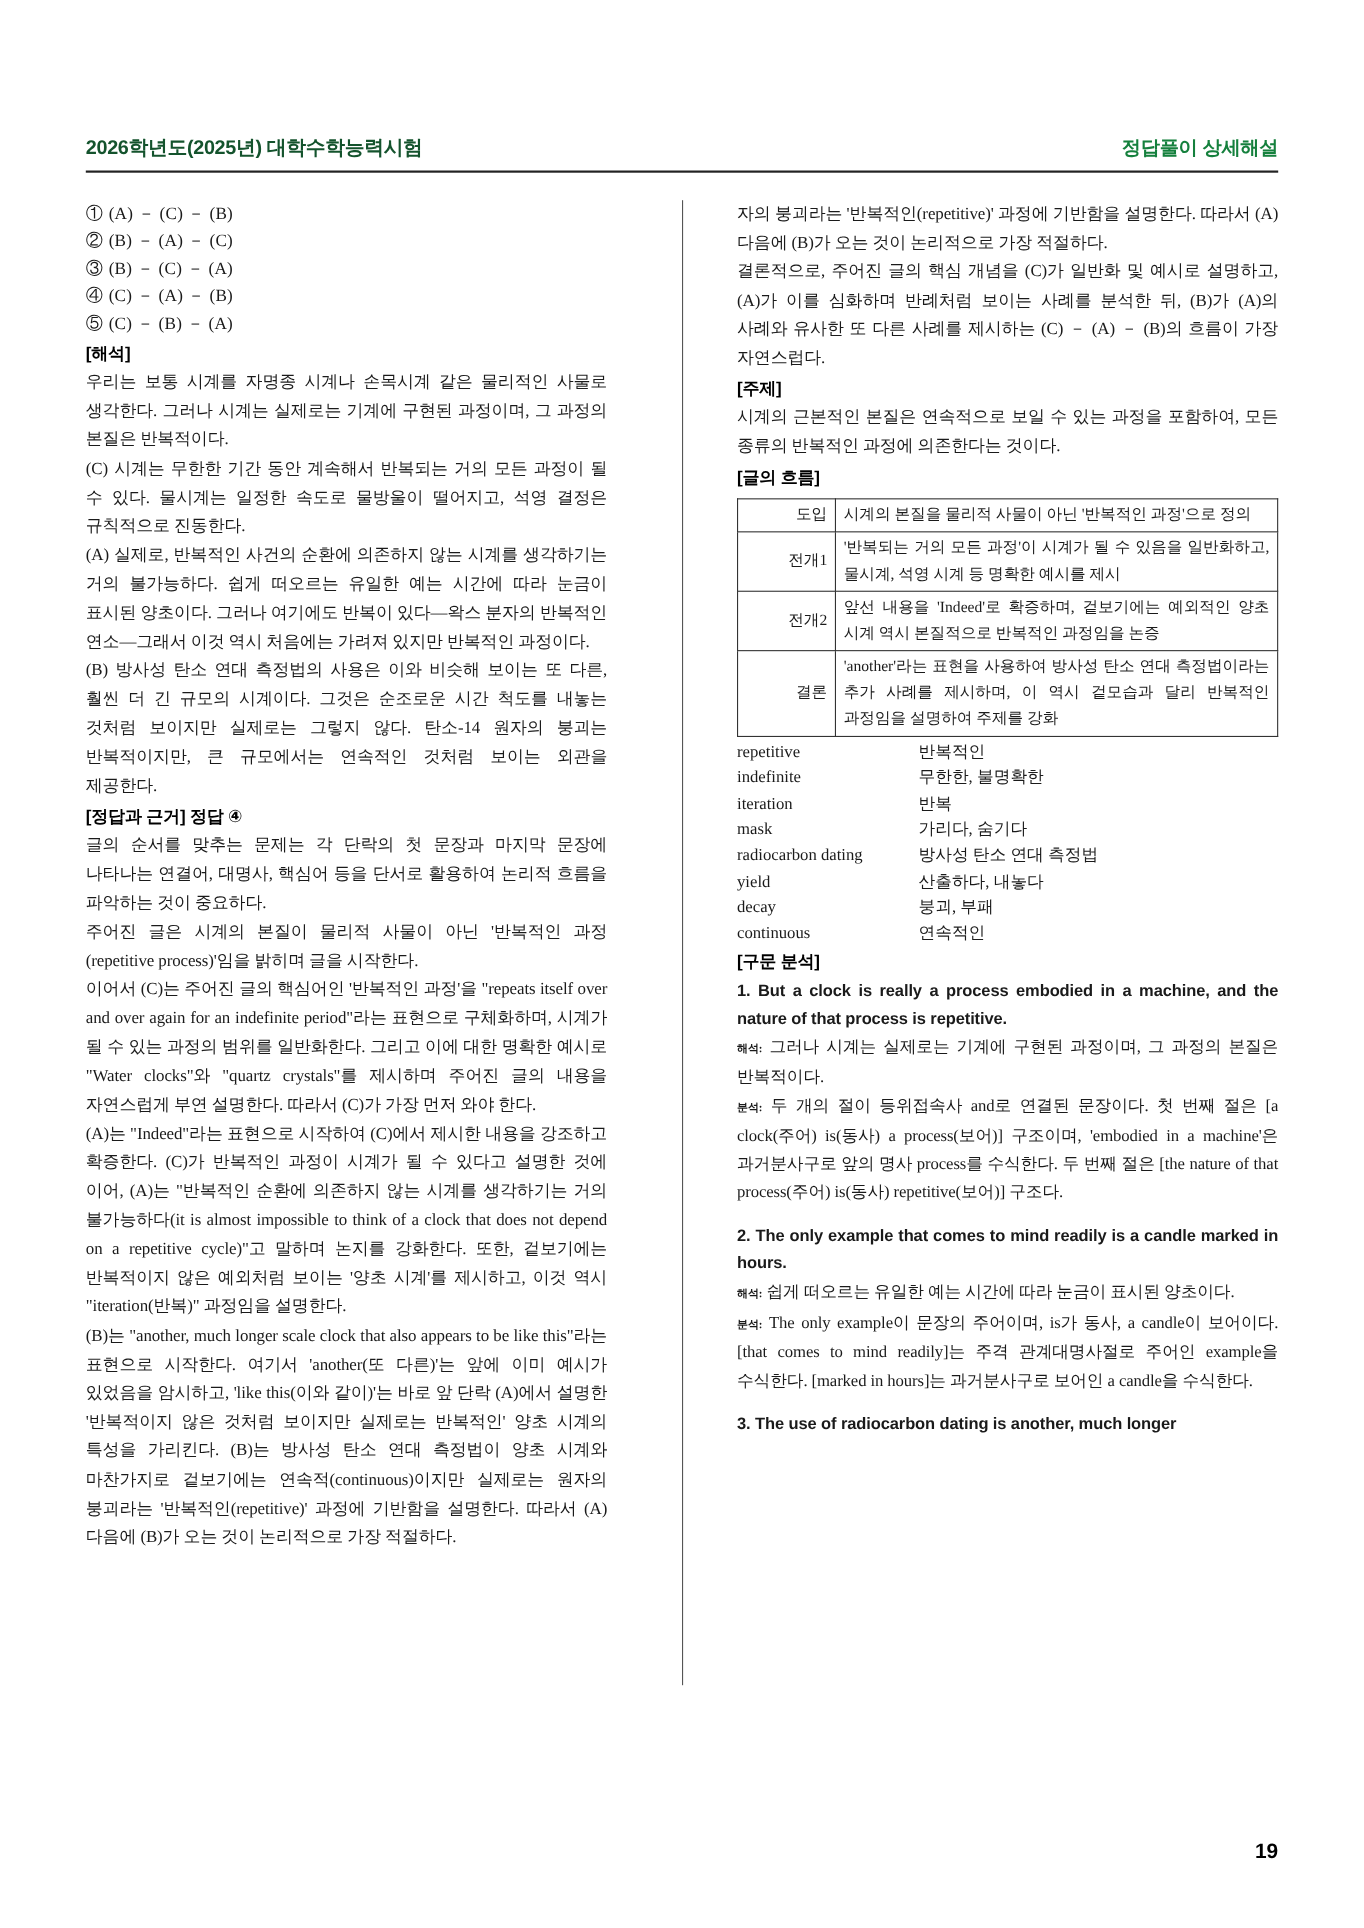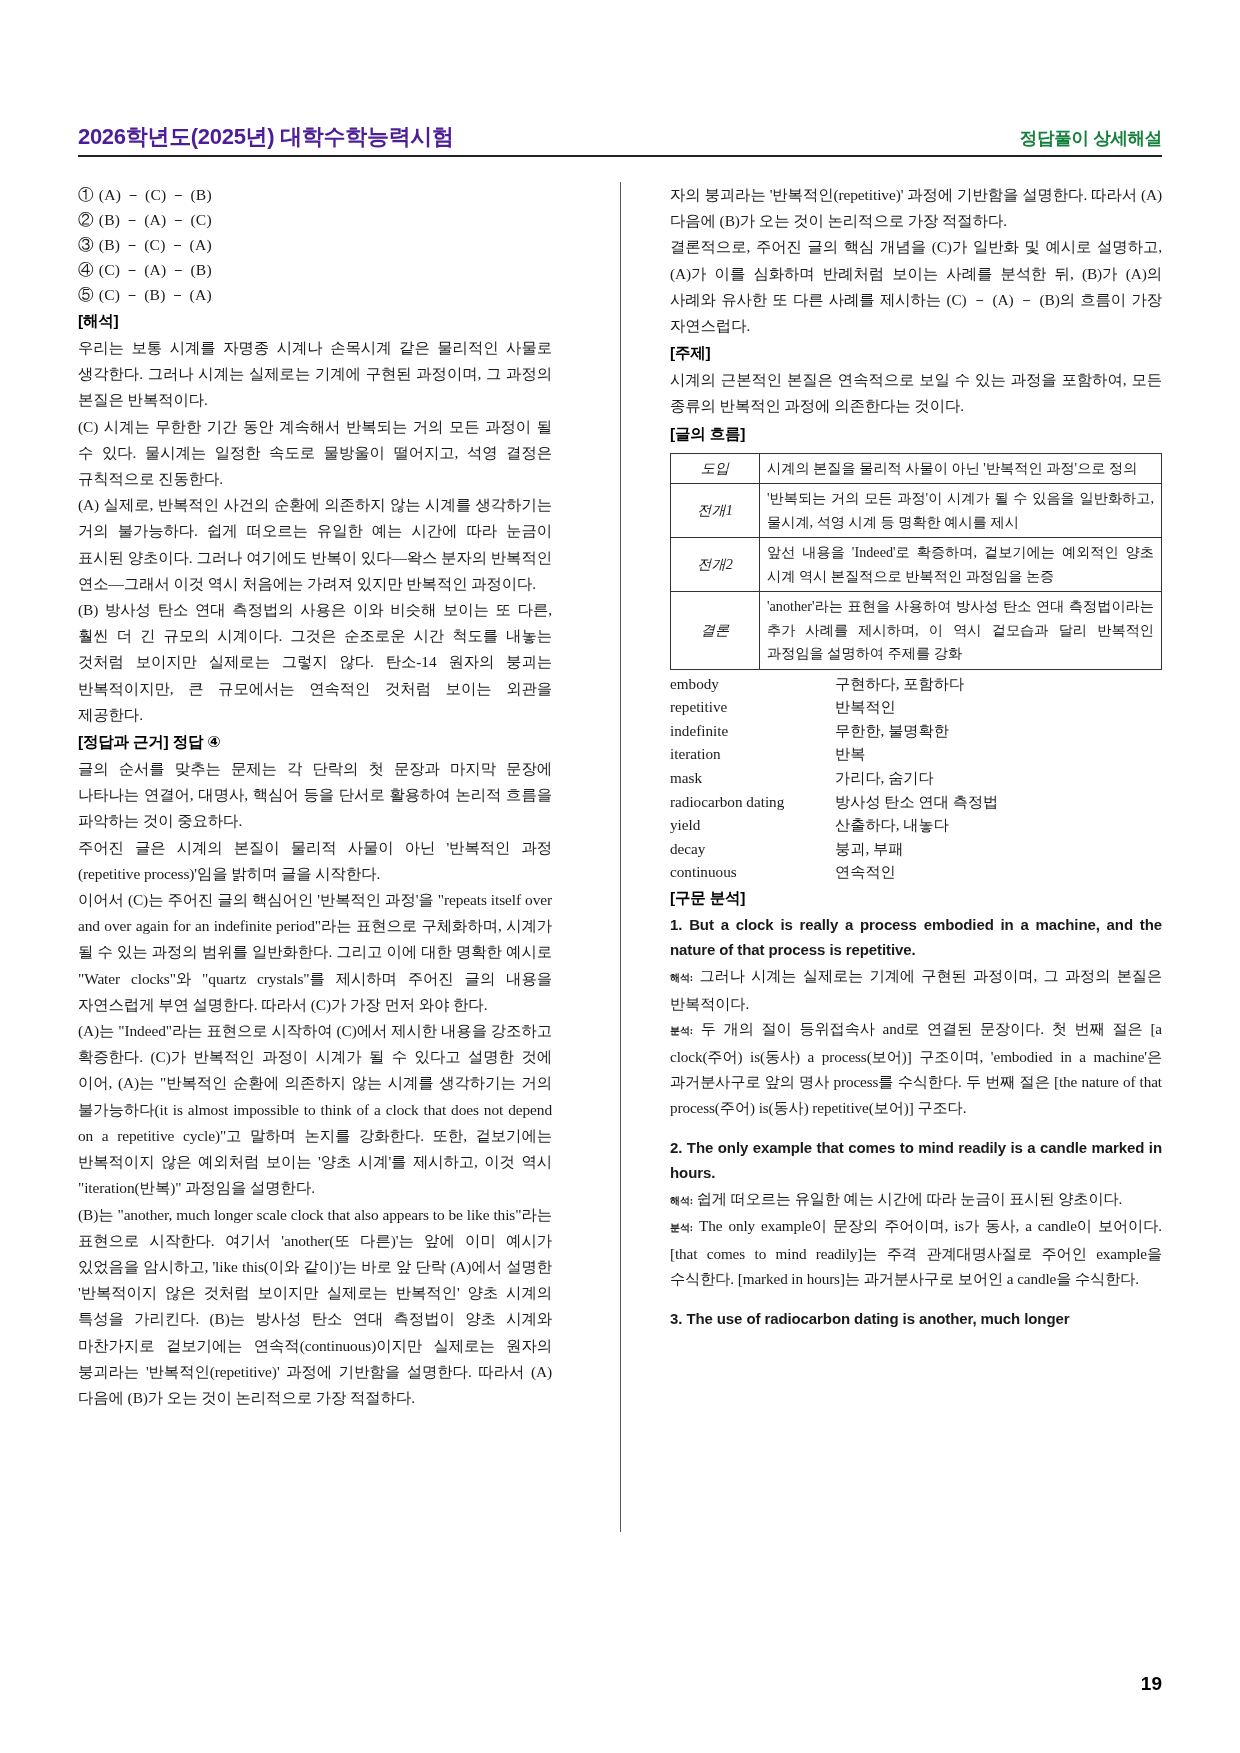--- a/index.html
+++ b/index.html
@@ -26,23 +26,23 @@
     left: 78px;
     top: 122px;
     width: 1084px;
     display: flex;
     justify-content: space-between;
     align-items: baseline;
   }
   .header-left {
     font-family: "Liberation Sans", "DejaVu Sans", sans-serif;
     font-weight: bold;
-    font-size: 22px;
+    font-size: 18px;
     letter-spacing: -0.3px;
-    color: #4c1d95;
+    color: #14532d;
   }
   .header-right {
     font-family: "Liberation Sans", "DejaVu Sans", sans-serif;
     font-weight: bold;
     font-size: 17.5px;
     letter-spacing: -0.3px;
     color: #15803d;
   }
   .header-rule {
     position: absolute;
@@ -122,23 +122,22 @@
   .flow-table td {
     border: 1px solid #333;
     font-size: 14.2px;
     line-height: 23.5px;
     padding: 3px 7px;
     vertical-align: middle;
     word-break: keep-all;
   }
   .flow-table td.stage {
     width: 74px;
-    text-align: center;
+    text-align: right;
     white-space: nowrap;
-    font-style: italic;
   }
   .flow-table td.desc {
     text-align: justify;
   }
 
   
   .vocab-list { margin-top: 2px; }
   .vocab-row {
     display: flex;
     font-size: 15.2px;
@@ -265,24 +264,20 @@
           </tr>
           <tr>
             <td class="stage">결론</td>
             <td class="desc">'another'라는 표현을 사용하여 방사성 탄소 연대 측정법이라는 추가 사례를 제시하며, 이 역시 겉모습과 달리 반복적인 과정임을 설명하여 주제를 강화</td>
           </tr>
         </tbody>
       </table>
 
       <div class="vocab-list">
         <div class="vocab-row">
-          <span class="vocab-term">embody</span>
-          <span class="vocab-mean">구현하다, 포함하다</span>
-        </div>
-        <div class="vocab-row">
           <span class="vocab-term">repetitive</span>
           <span class="vocab-mean">반복적인</span>
         </div>
         <div class="vocab-row">
           <span class="vocab-term">indefinite</span>
           <span class="vocab-mean">무한한, 불명확한</span>
         </div>
         <div class="vocab-row">
           <span class="vocab-term">iteration</span>
           <span class="vocab-mean">반복</span>

